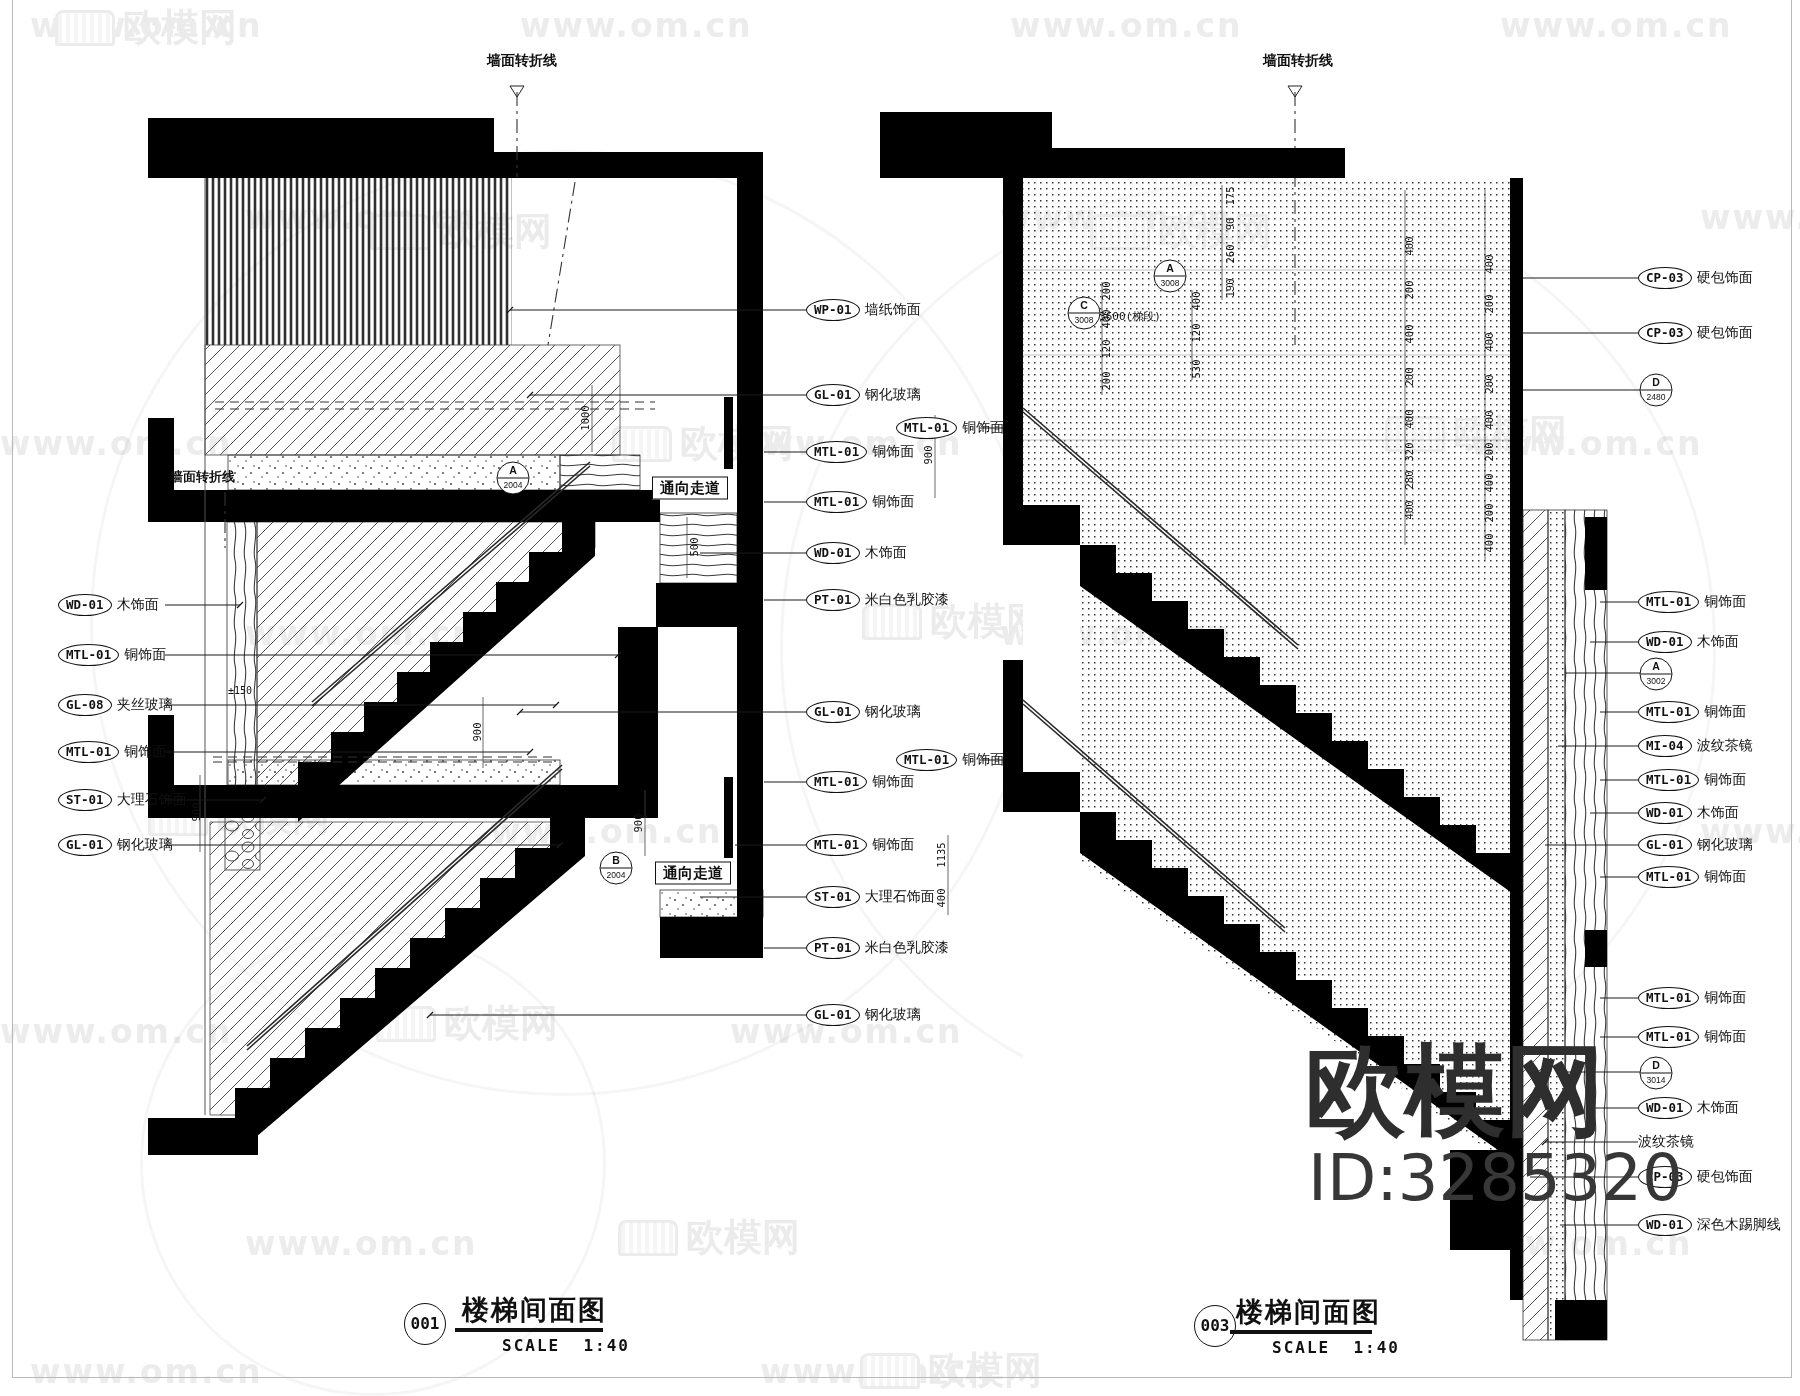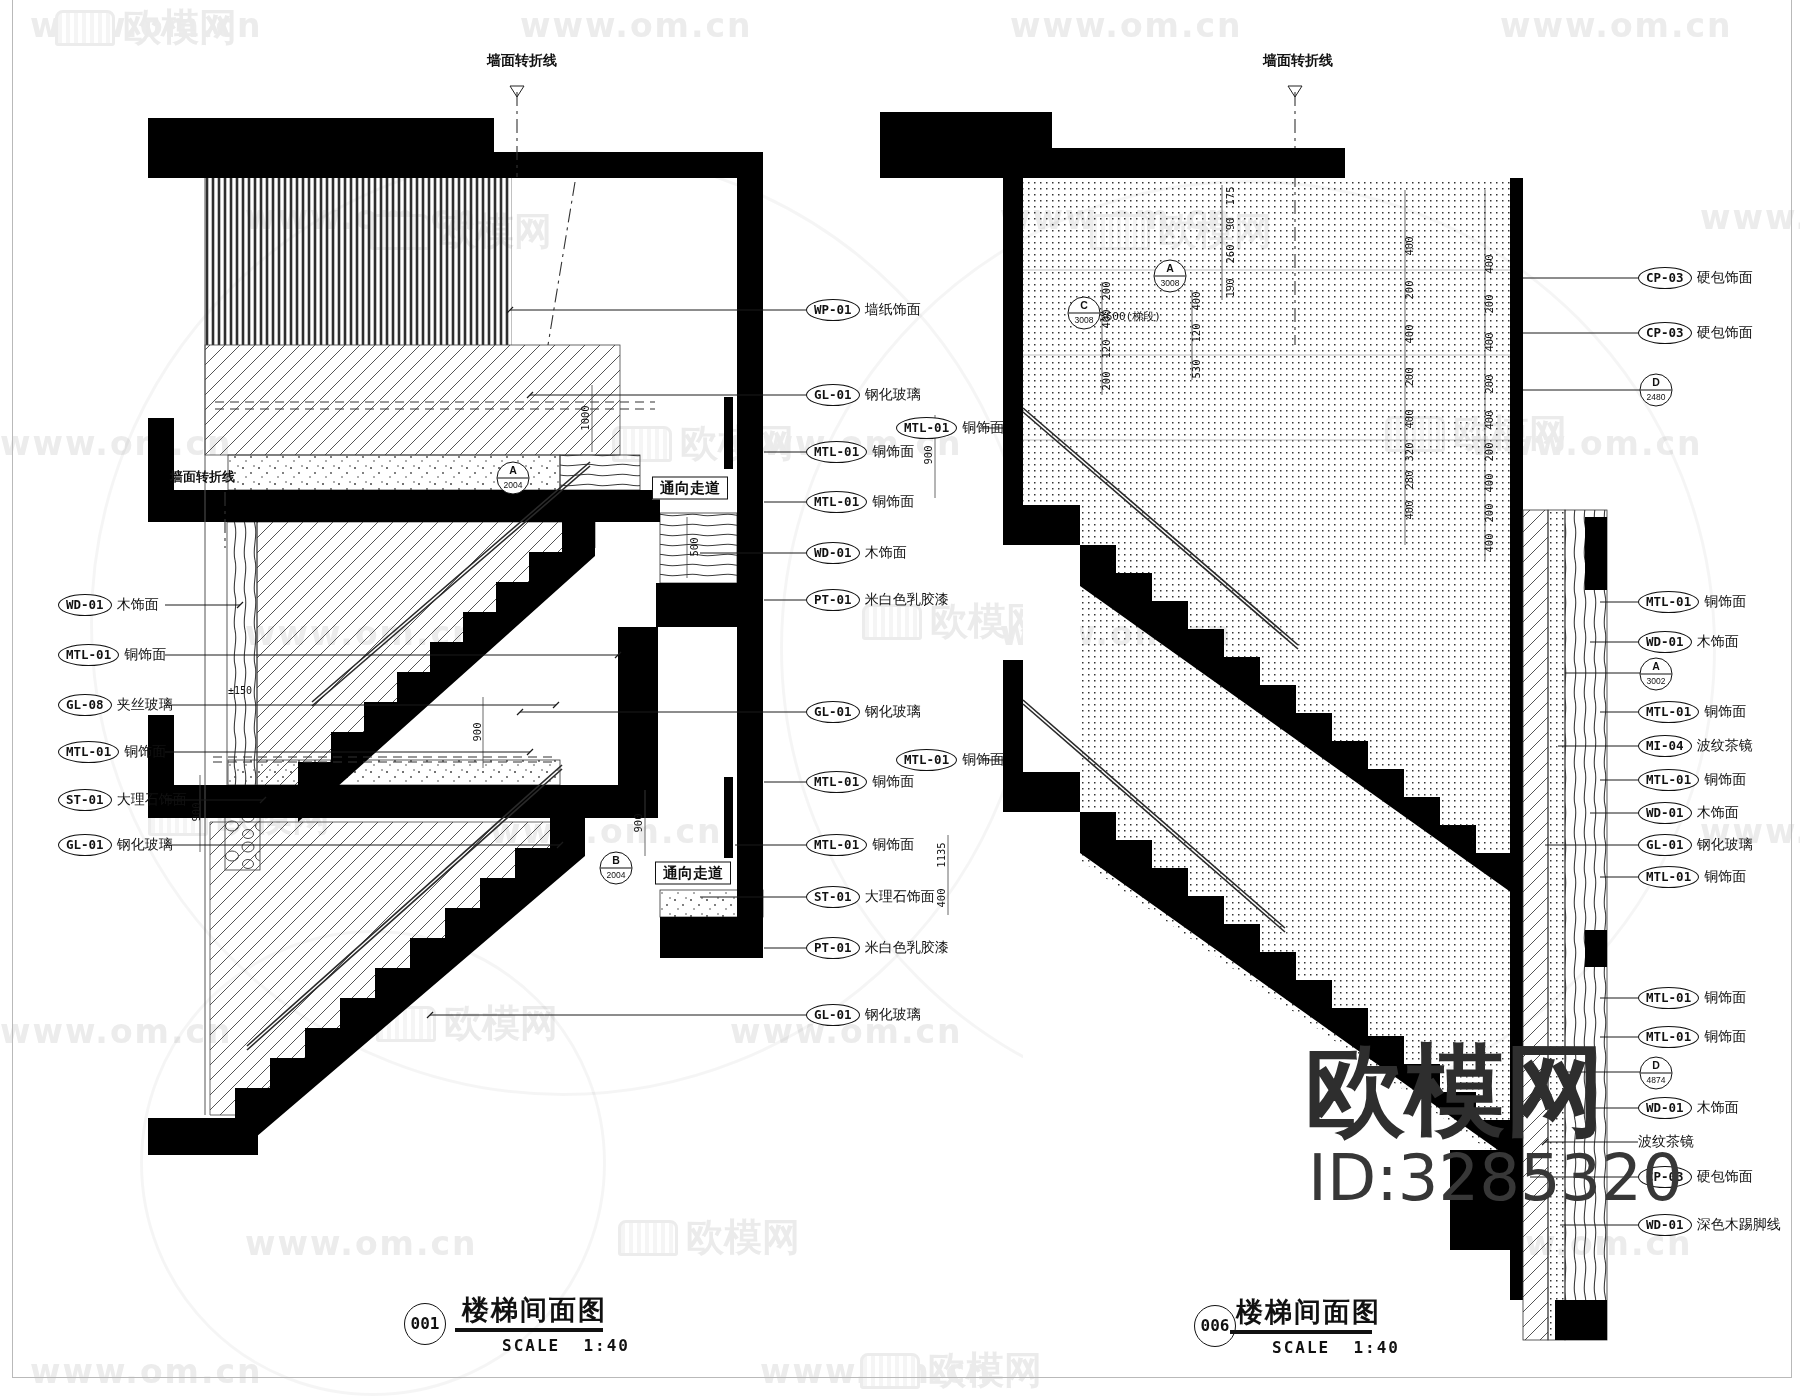--- a/index.html
+++ b/index.html
@@ -419,21 +419,21 @@
 <div class="mark" style="left:1656px;top:390px">
     <span class="l">D</span>
     <span class="n">2480</span>
   </div>
 <div class="mark" style="left:1656px;top:674px">
     <span class="l">A</span>
     <span class="n">3002</span>
   </div>
 <div class="mark" style="left:1656px;top:1073px">
     <span class="l">D</span>
-    <span class="n">4874</span>
+    <span class="n">3014</span>
   </div>
 
 <div class="co" style="left:896px;top:428px">
     <span class="ell">MTL-01</span>
     <span class="lbl">铜饰面</span>
   </div>
 <div class="co" style="left:896px;top:760px">
     <span class="ell">MTL-01</span>
     <span class="lbl">铜饰面</span>
   </div>
@@ -540,20 +540,20 @@
 <div class="dim" style="left:1196px;top:333px">120</div>
 <div class="dim" style="left:1196px;top:369px">530</div>
 
 <div class="tb" style="left:330px;top:1292px;width:300px;height:70px">
   <span class="circ" style="left:74px;top:11px">001</span>
   <span class="ttl" style="left:132px;top:0">楼梯间面图</span>
   <span class="rule" style="left:125px;top:36px;width:148px"></span>
   <span class="scl" style="left:172px;top:44px"><span>SCALE</span>&nbsp;&nbsp;<span>1:40</span></span>
 </div>
 <div class="tb" style="left:1130px;top:1292px;width:300px;height:70px">
-  <span class="circ" style="left:64px;top:13px">006</span>
+  <span class="circ" style="left:64px;top:13px">003</span>
   <span class="ttl" style="left:106px;top:2px">楼梯间面图</span>
   <span class="rule" style="left:100px;top:38px;width:142px"></span>
   <span class="scl" style="left:142px;top:46px"><span>SCALE</span>&nbsp;&nbsp;<span>1:40</span></span>
 </div>
 
 <div class="dkwm1" style="left:1305px;top:1040px">欧模网</div>
 <div class="dkwm2" style="left:1308px;top:1146px">ID:3285320</div>
 
 </body></html>

